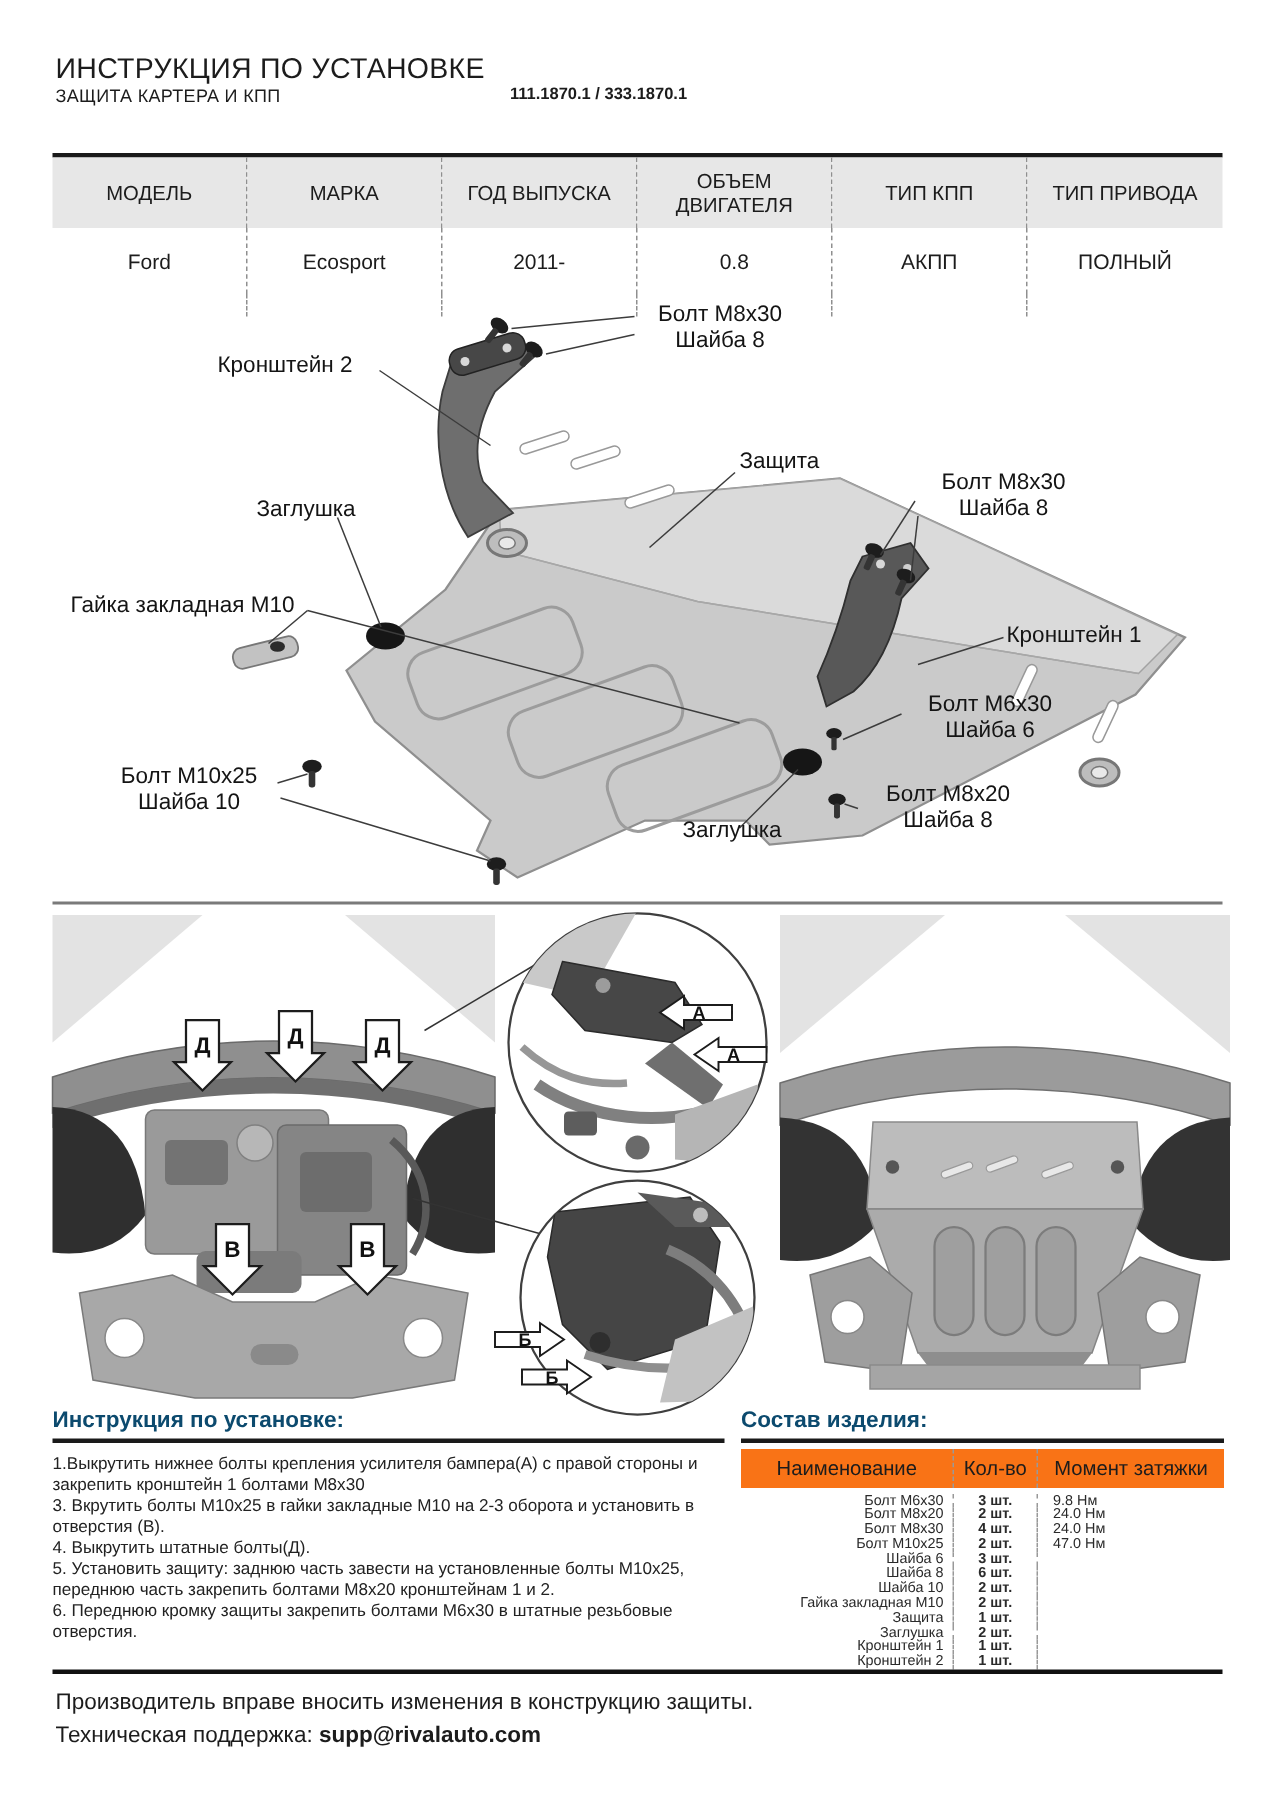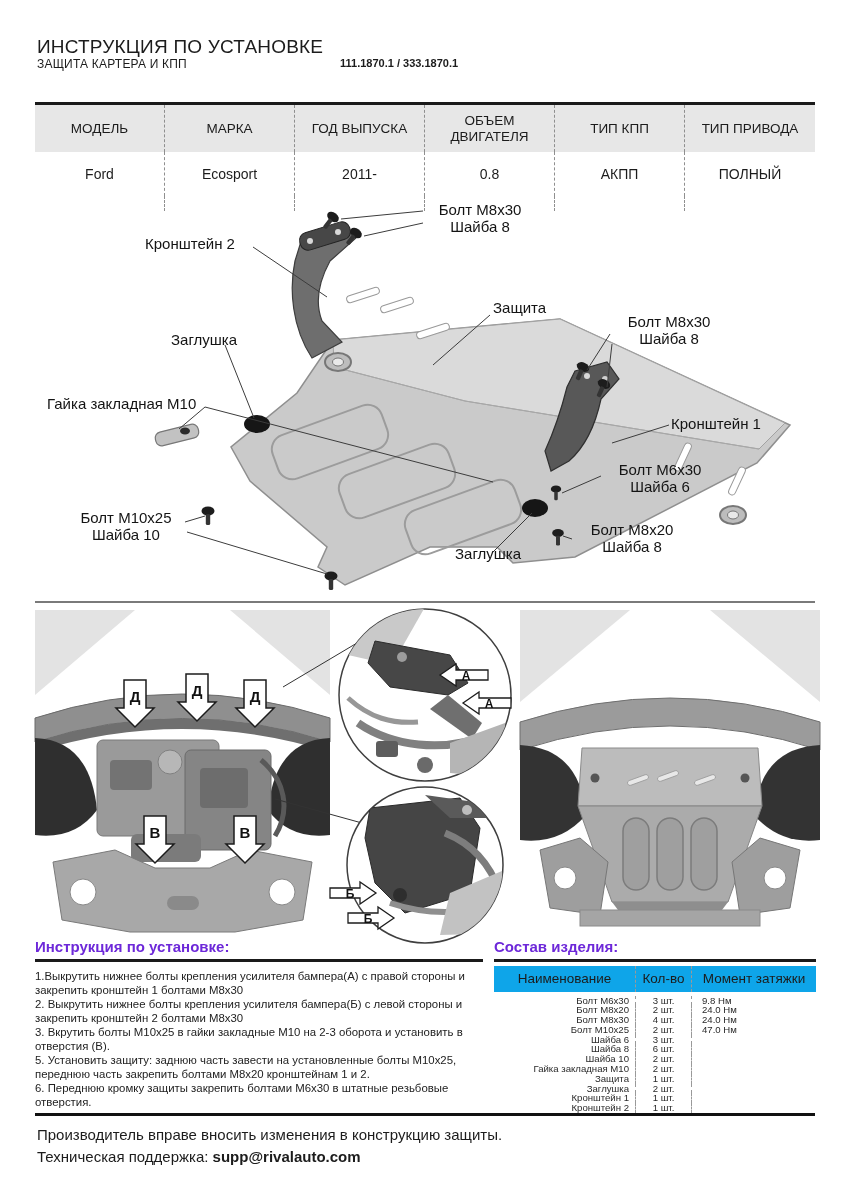--- a/index.html
+++ b/index.html
@@ -26,33 +26,33 @@
   .lbl .ln{white-space:nowrap;line-height:17px;}
 
   
   .divider{left:35px;top:601px;width:780px;height:2px;background:#7a7a7a;}
 
   
   .photo{overflow:visible;}
 
   
   .instr{left:35px;top:938px;width:448px;}
-  .col-head{font-size:15px;font-weight:bold;color:#6d28d9;}
+  .col-head{font-size:15px;font-weight:bold;color:#0c4a6e;}
   .head-rule{height:2.5px;background:#1a1a1a;margin-top:4px;}
   .steps{margin-top:7px;font-size:11.4px;line-height:14px;color:#222;}
   .step{margin:0;}
 
   .parts{left:494px;top:938px;width:322px;}
   .ptable{margin-top:4px;}
-  .phead{display:grid;grid-template-columns:142px 56px 124px;background:#0ea5e9;height:26px;}
+  .phead{display:grid;grid-template-columns:142px 56px 124px;background:#f97316;height:26px;}
   .phead .pc{display:flex;align-items:center;justify-content:center;font-size:13.5px;}
   .prows{margin-top:4px;}
   .prow{display:grid;grid-template-columns:142px 56px 124px;line-height:9.8px;font-size:9.6px;color:#2a2a2a;}
   .pname{text-align:right;padding-right:6px;border-right:1px dashed #999;}
-  .pqty{text-align:center;border-right:1px dashed #999;}
+  .pqty{text-align:center;border-right:1px dashed #999;font-weight:bold;}
   .ptq{text-align:left;padding-left:10px;}
   .pdash{border-right:1px dashed #999;}
 
   
   .foot-rule{left:35px;top:1113px;width:780px;height:3px;background:#111;}
   .foot1{left:37px;top:1126px;font-size:15px;text-align:center;}
   .foot2{left:37px;top:1148px;font-size:15px;}
   .foot2 b{font-weight:bold;}
   svg text{font-family:"Liberation Sans",sans-serif;}
 </style>
@@ -319,22 +319,22 @@
     <circle cx="255" cy="268" r="11" fill="#ffffff" stroke="#888"></circle>
     <rect x="60" y="300" width="180" height="16" fill="#a5a5a5" stroke="#8a8a8a"></rect>
   </g>
 </svg>
 
 <div class="abs instr">
   <div class="col-head">Инструкция по установке:</div>
   <div class="head-rule"></div>
   <div class="steps">
     <p class="step">1.Выкрутить нижнее болты крепления усилителя бампера(А) с правой стороны и закрепить кронштейн 1 болтами М8х30</p>
-    <p class="step">2. Выкрутить нижнее болты крепления усилителя бампера(Б) с левой стороны и закрепить кронштейн 2 болтами М8х30</p>
     <p class="step">3. Вкрутить болты М10х25 в гайки закладные М10 на 2-3 оборота и установить в отверстия (В).</p>
+    <p class="step">4. Выкрутить штатные болты(Д).</p>
     <p class="step">5. Установить защиту: заднюю часть завести на установленные болты М10х25, переднюю часть закрепить болтами М8х20 кронштейнам 1 и 2.</p>
     <p class="step">6. Переднюю кромку защиты закрепить болтами М6х30 в штатные резьбовые отверстия.</p>
   </div>
 </div>
 
 <div class="abs parts">
   <div class="col-head">Состав изделия:</div>
   <div class="head-rule"></div>
   <div class="ptable">
     <div class="phead">

